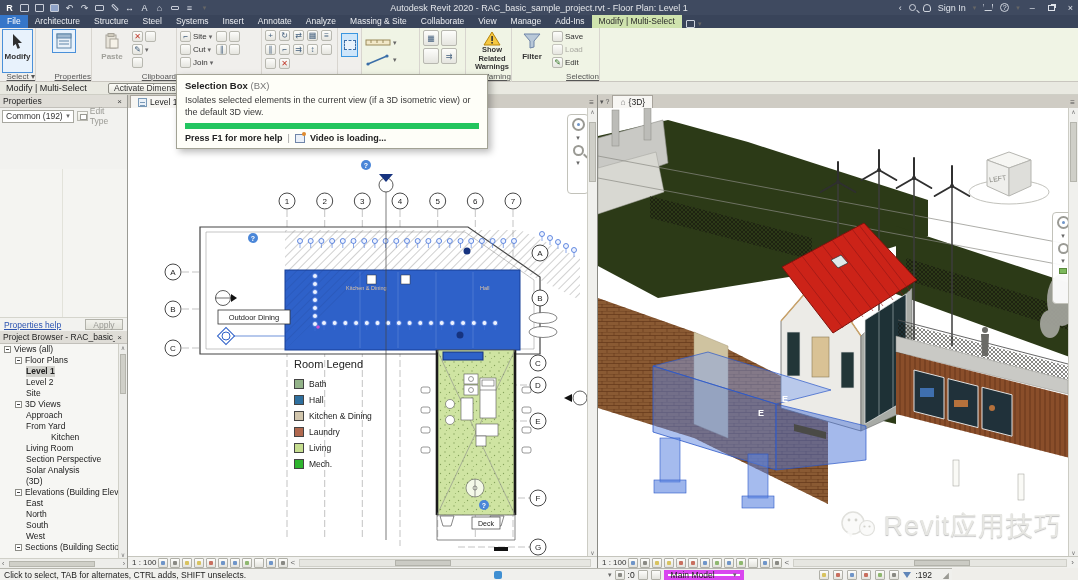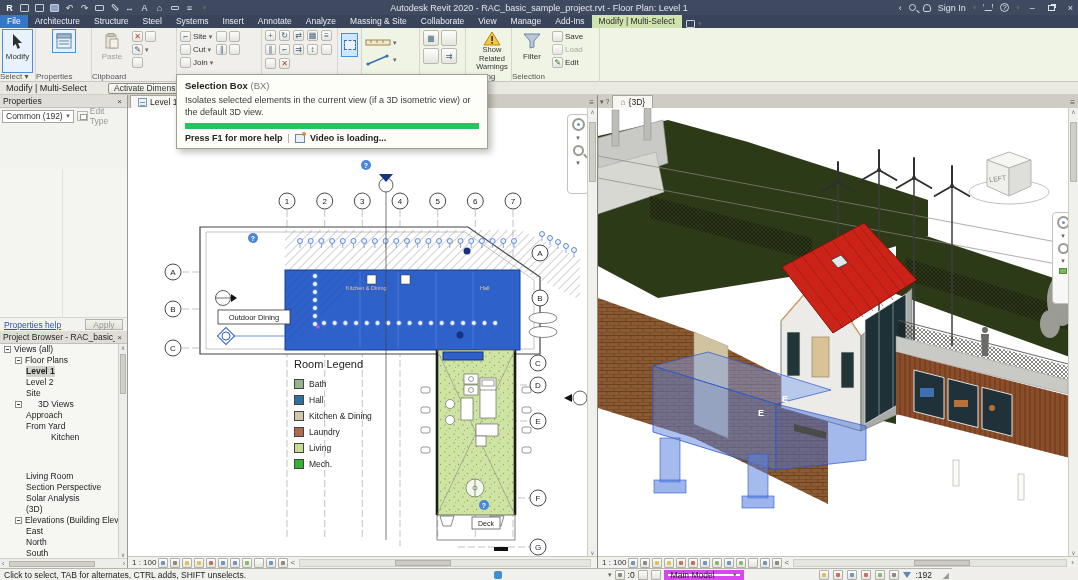--- a/index.html
+++ b/index.html
@@ -24,22 +24,22 @@
   .rtab{height:13px;line-height:13px;padding:0 7px;font-size:8.5px;color:#eceef2;white-space:nowrap;}
   .rtab.file{background:#3576c9;color:#fff;}
   .rtab.ctx{background:#cfe3ae;color:#2a2a2a;}
   .rtab-extra{display:flex;align-items:center;gap:3px;margin-left:4px;color:#cdd3dd;font-size:8px;}
   .rstate{width:9px;height:8px;border:1px solid #cdd3dd;border-radius:1px;}
 
   
   #ribbon{position:absolute;left:0;top:28px;width:1078px;height:54px;background:#f0efec;border-bottom:1px solid #c9c6bf;}
   #ribbon-green{position:absolute;left:361px;top:0;right:0;bottom:0;background:#f0f4e5;}
   .panel{position:absolute;top:0;height:54px;border-right:1px solid #d8d5cf;padding:2px 3px 10px 3px;display:flex;gap:3px;}
-  .plabel{position:absolute;bottom:0;left:0;right:0;height:10px;line-height:10px;text-align:left;font-size:8px;color:#555;}
-  .bigbtn{display:flex;flex-direction:column;align-items:center;width:34px;font-size:8px;color:#333;}
+  .plabel{position:absolute;bottom:0;left:0;right:0;height:10px;line-height:10px;text-align:right;font-size:8px;color:#555;text-decoration:underline;}
+  .bigbtn{display:flex;flex-direction:column;align-items:center;width:34px;font-size:8px;color:#333;font-weight:bold;}
   .bicon{width:22px;height:22px;display:flex;align-items:center;justify-content:center;}
   .selframe{outline:1.5px solid #4a90d9;background:#e8f2fc;}
   .dim{color:#a0a09a;}
   .scol{display:flex;flex-direction:column;justify-content:flex-start;}
   .srow{display:flex;align-items:center;gap:2px;height:13px;font-size:8px;color:#333;white-space:nowrap;}
   .micon{width:11px;height:11px;display:inline-flex;align-items:center;justify-content:center;background:linear-gradient(#fdfdfb,#e5e5df);border:1px solid #b8b8b0;border-radius:2px;font-size:8px;color:#44607e;}
   .micon.red{color:#c03a2c;}
   .micon.green{color:#3a7a2c;}
   .micon.plain{border-color:#c5c5bd;}
   .mgrid{display:grid;grid-template-columns:repeat(5,13px);grid-auto-rows:13px;gap:1px;align-content:start;}
@@ -442,34 +442,34 @@
         </div>
         <div class="trow sel" style="padding-left: 26px;">
           <span class="lbl">Level 1</span>
         </div>
         <div class="trow" style="padding-left: 26px;">
           <span class="lbl">Level 2</span>
         </div>
         <div class="trow" style="padding-left: 26px;">
           <span class="lbl">Site</span>
         </div>
-        <div class="trow" style="padding-left: 15px; gap: 13px;">
+        <div class="trow" style="padding-left: 15px;">
           <span class="exp"></span>
           <span class="lbl">3D Views</span>
         </div>
         <div class="trow" style="padding-left: 26px;">
           <span class="lbl">Approach</span>
         </div>
         <div class="trow" style="padding-left: 26px;">
           <span class="lbl">From Yard</span>
         </div>
         <div class="trow" style="padding-left: 26px; margin-left: 25px;">
           <span class="lbl">Kitchen</span>
         </div>
-        <div class="trow" style="padding-left: 26px; margin-top: 28px;">
+        <div class="trow" style="padding-left: 26px;">
           <span class="lbl">Living Room</span>
         </div>
         <div class="trow" style="padding-left: 26px;">
           <span class="lbl">Section Perspective</span>
         </div>
         <div class="trow" style="padding-left: 26px;">
           <span class="lbl">Solar Analysis</span>
         </div>
         <div class="trow" style="padding-left: 26px;">
           <span class="lbl">(3D)</span>
@@ -1057,20 +1057,32 @@
 
       <div class="navbar" style="right:4px;top:104px;height:92px;">
         <span class="wheel"></span>
         <span class="caret">▾</span>
         <span class="zoomi"></span>
         <span class="caret">▾</span>
         <span class="greenchip"></span>
       </div>
 
       
+      <div id="watermark">
+        <svg width="38" height="32" viewBox="0 0 38 32">
+          <circle cx="14" cy="13" r="11" fill="rgba(250,250,248,0.9)" stroke="#e0e0dc" stroke-width="1.5"></circle>
+          <circle cx="10" cy="10" r="1.4" fill="#d2d2cc"></circle>
+            <circle cx="17" cy="10" r="1.4" fill="#d2d2cc"></circle>
+          <polygon points="8,22 12,28 14,22" fill="rgba(250,250,248,0.9)"></polygon>
+          <circle cx="28" cy="18" r="7.5" fill="rgba(250,250,248,0.9)" stroke="#e0e0dc" stroke-width="1.2"></circle>
+          <circle cx="25.5" cy="16.5" r="1.1" fill="#d2d2cc"></circle>
+            <circle cx="30.5" cy="16.5" r="1.1" fill="#d2d2cc"></circle>
+        </svg>
+        <span id="wm-text">Revit应用技巧</span>
+      </div>
     </div>
 
     <div class="viewvscroll">
       <div>∧</div>
       <div class="vthumb" style="top:14px;height:60px;"></div>
       <div style="position:absolute;bottom:0;left:0;right:0;">∨</div>
     </div>
 
     <div class="vcbar">
       <span>1 : 100</span>

